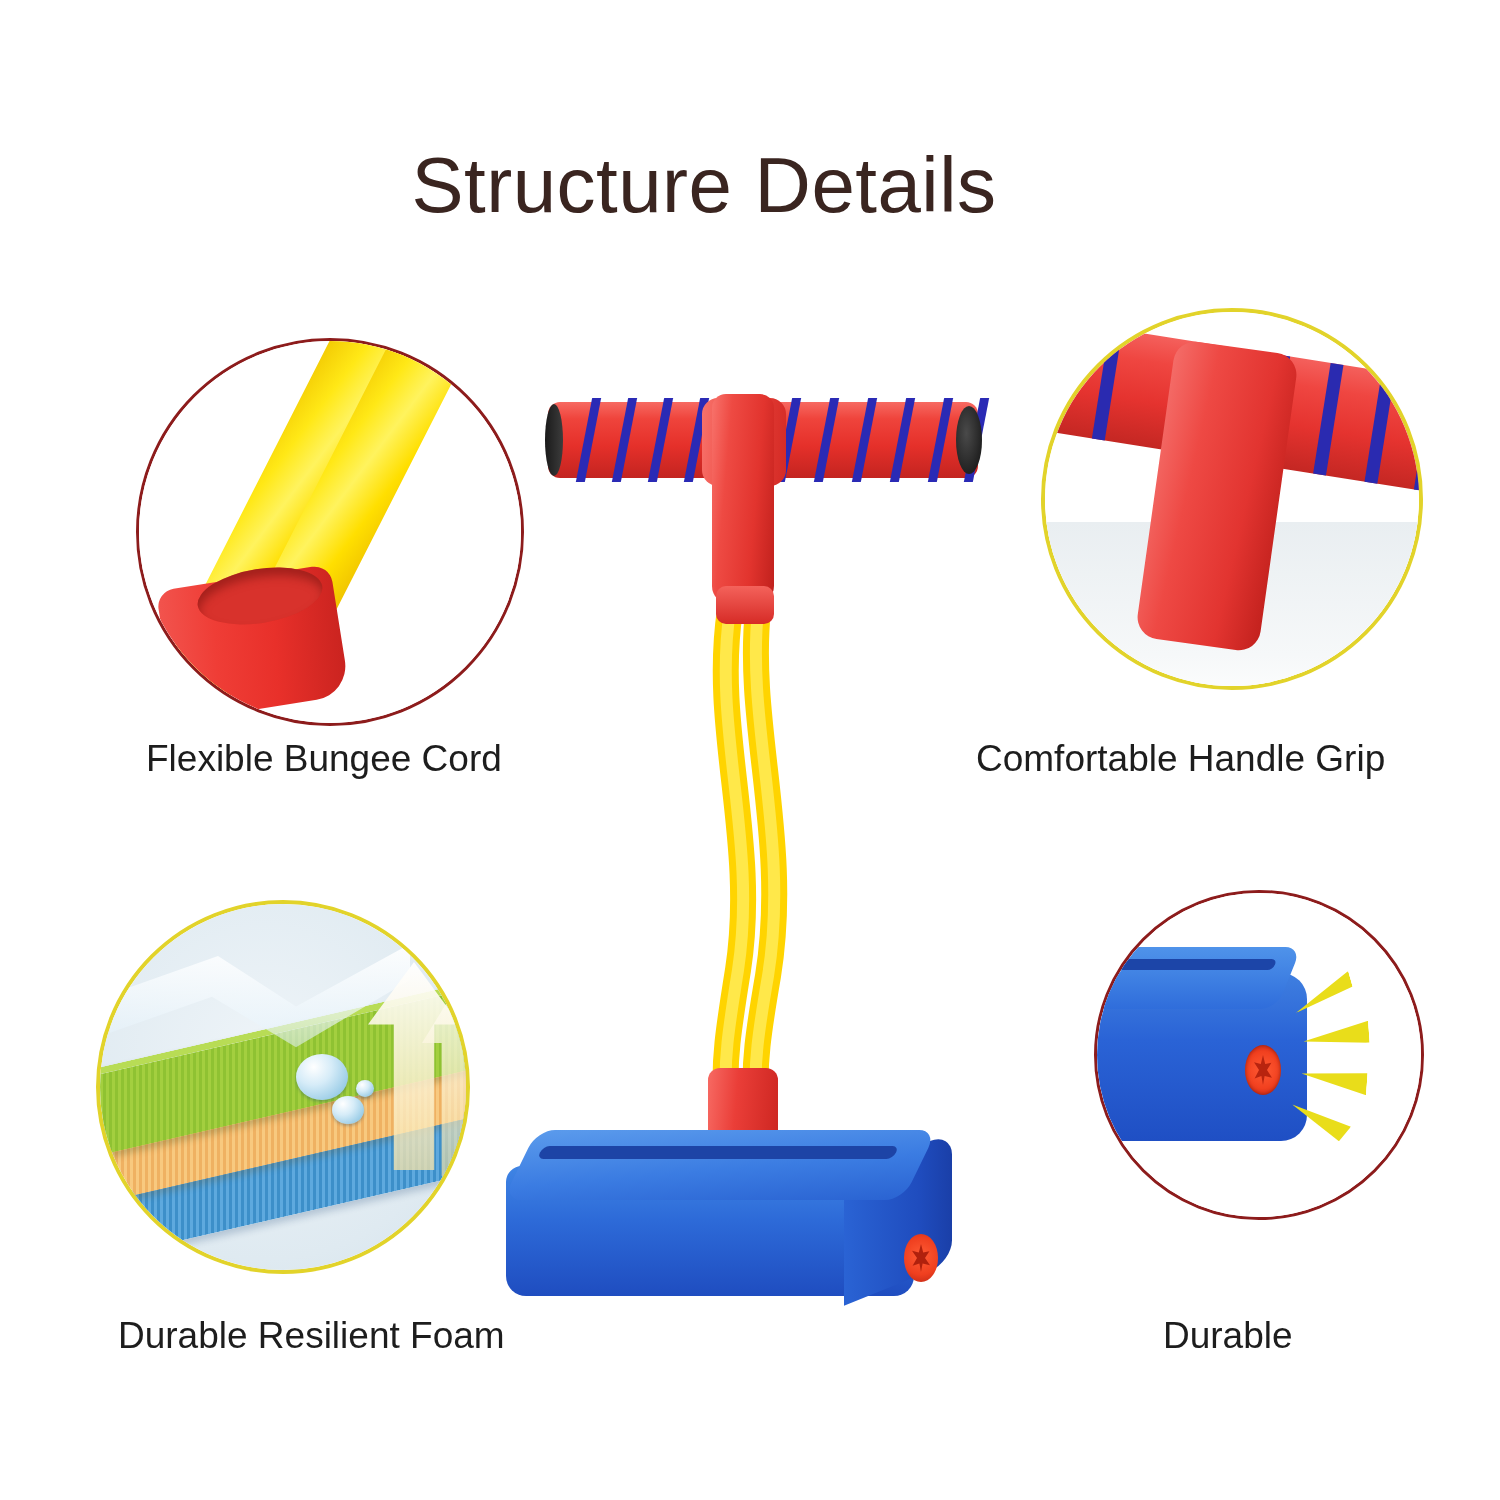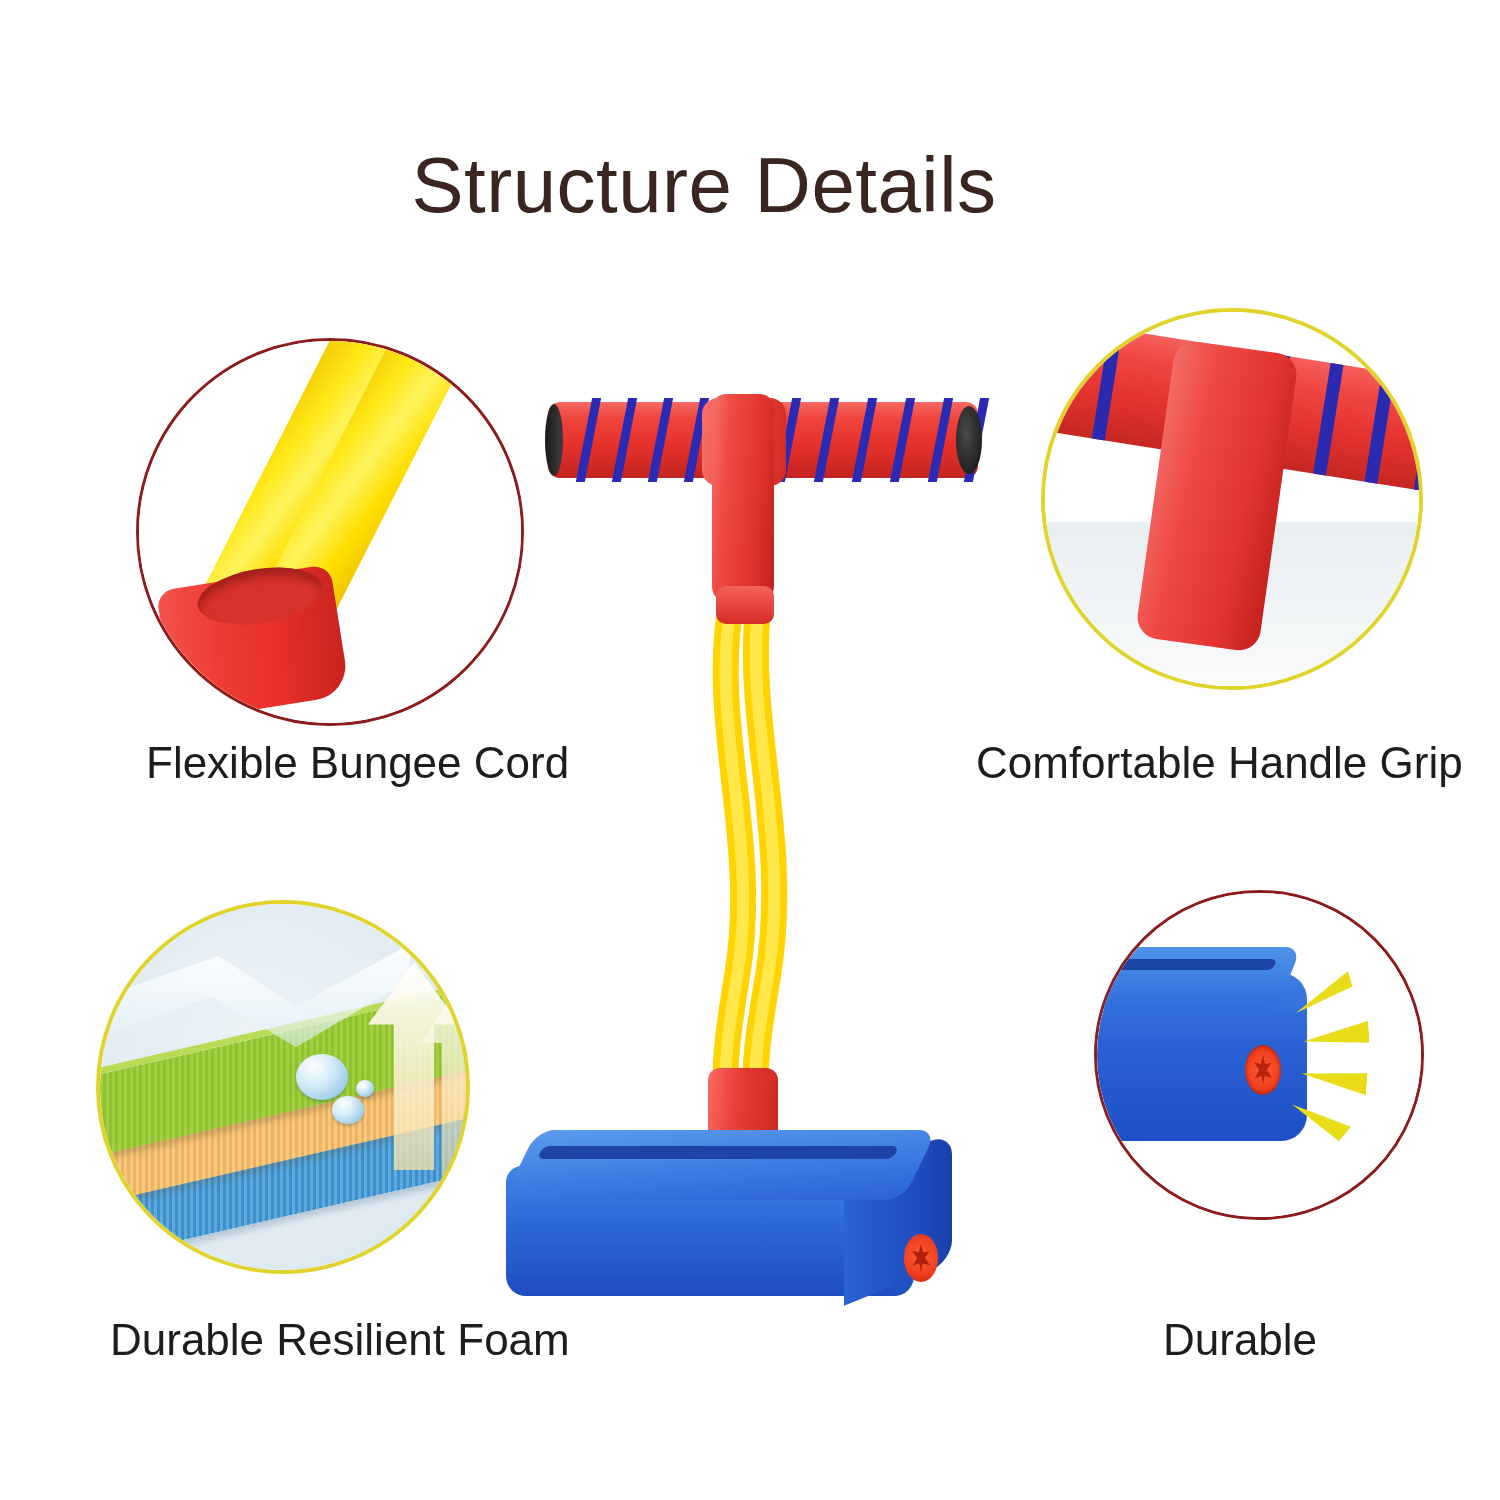--- a/index.html
+++ b/index.html
@@ -39,21 +39,21 @@
   .circle {
     position: absolute;
     border-radius: 50%;
     overflow: hidden;
   }
   .circle.red-ring  { border: 3px solid #8d1c1c; }
   .circle.yellow-ring { border: 4px solid #e2d32a; }
 
   .callout-label {
     position: absolute;
-    font-size: 44px;
+    font-size: 37px;
     color: #1d1d1d;
     white-space: nowrap;
     font-family: "Liberation Sans", sans-serif;
   }
 
   
   #circle-bungee { left: 136px; top: 338px; width: 388px; height: 388px; }
   #circle-bungee .inner { position: absolute; inset: 0; background: #fff; }
 
   .cord-a, .cord-b {
@@ -345,21 +345,21 @@
     position: absolute;
     left: 405px; top: 114px;
     width: 20px; height: 28px;
     background: #b0210d;
     clip-path: polygon(50% 0%, 61% 30%, 92% 26%, 70% 50%, 95% 76%, 58% 70%, 50% 100%, 42% 70%, 8% 78%, 30% 50%, 5% 24%, 39% 30%);
   }
 
   
   #label-bungee  { left: 146px;  top: 738px; }
   #label-grip    { left: 976px;  top: 738px; text-align: center; }
-  #label-foam    { left: 110px;  top: 1315px; }
+  #label-foam    { left: 118px;  top: 1315px; }
   #label-squeak  { left: 1163px; top: 1315px; }
 </style>
 </head>
 <body>
 
 <div id="page">
 
   <div id="page-title">Structure Details</div>
 
   <div class="callout">

